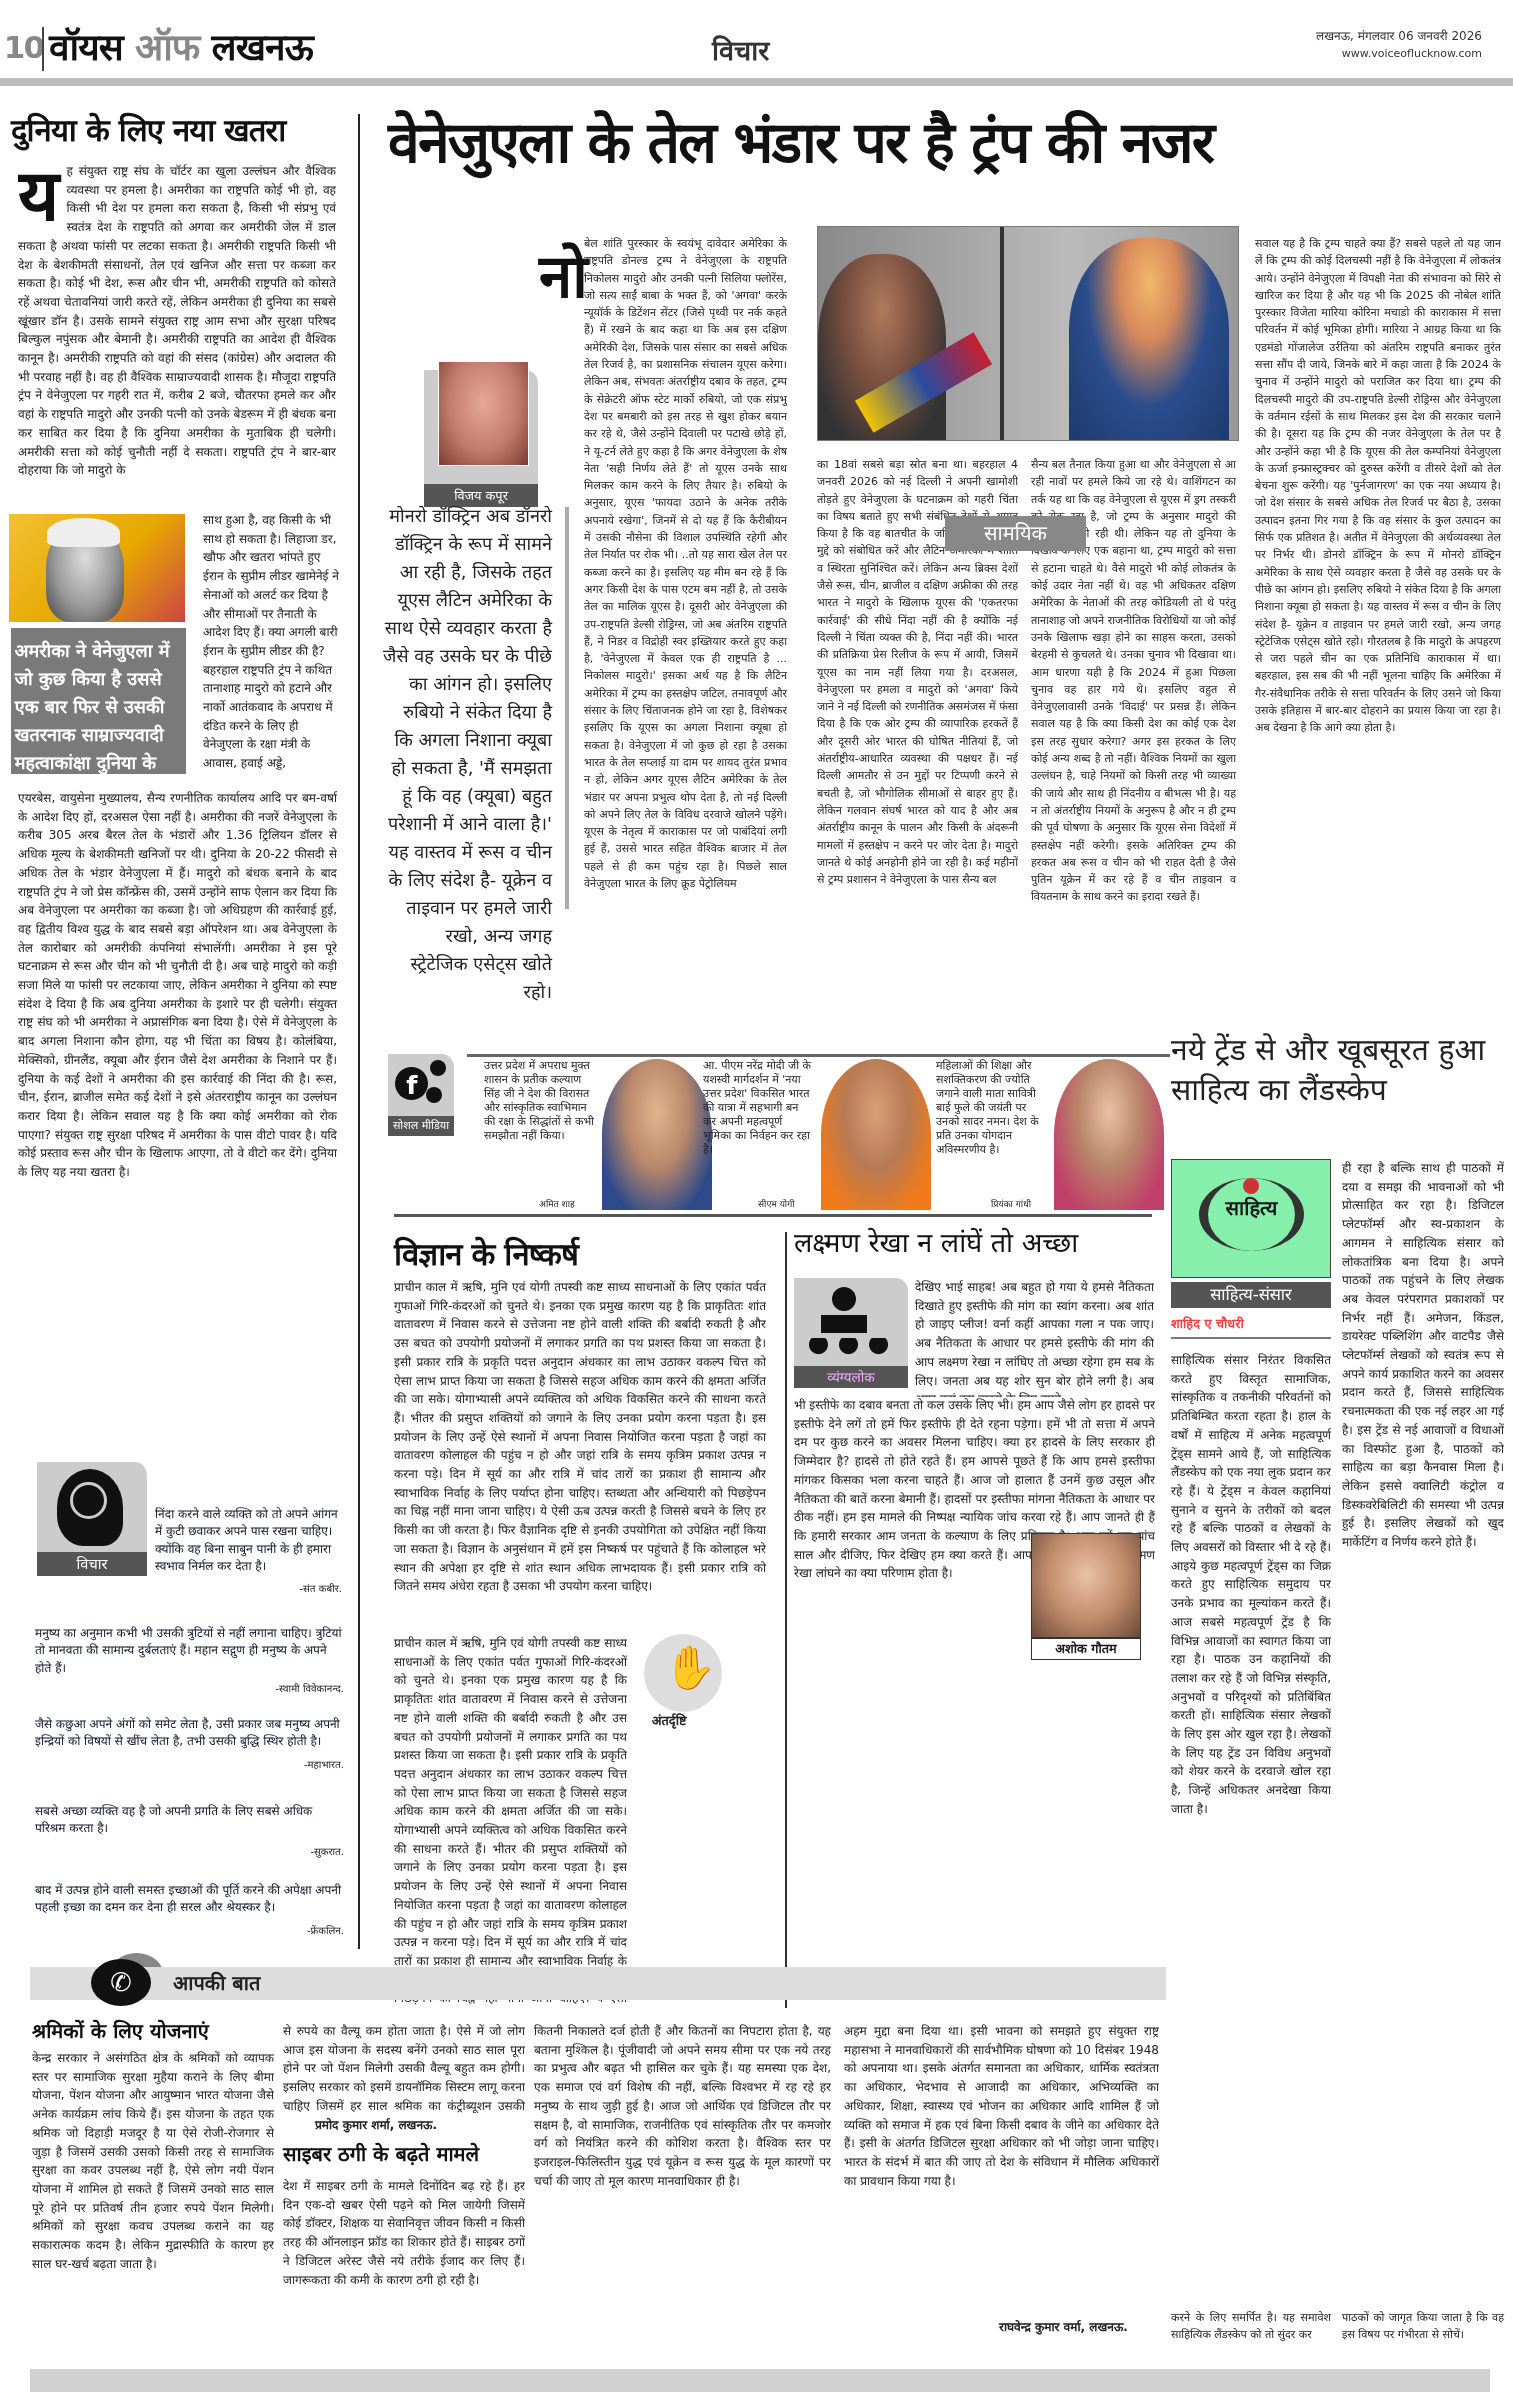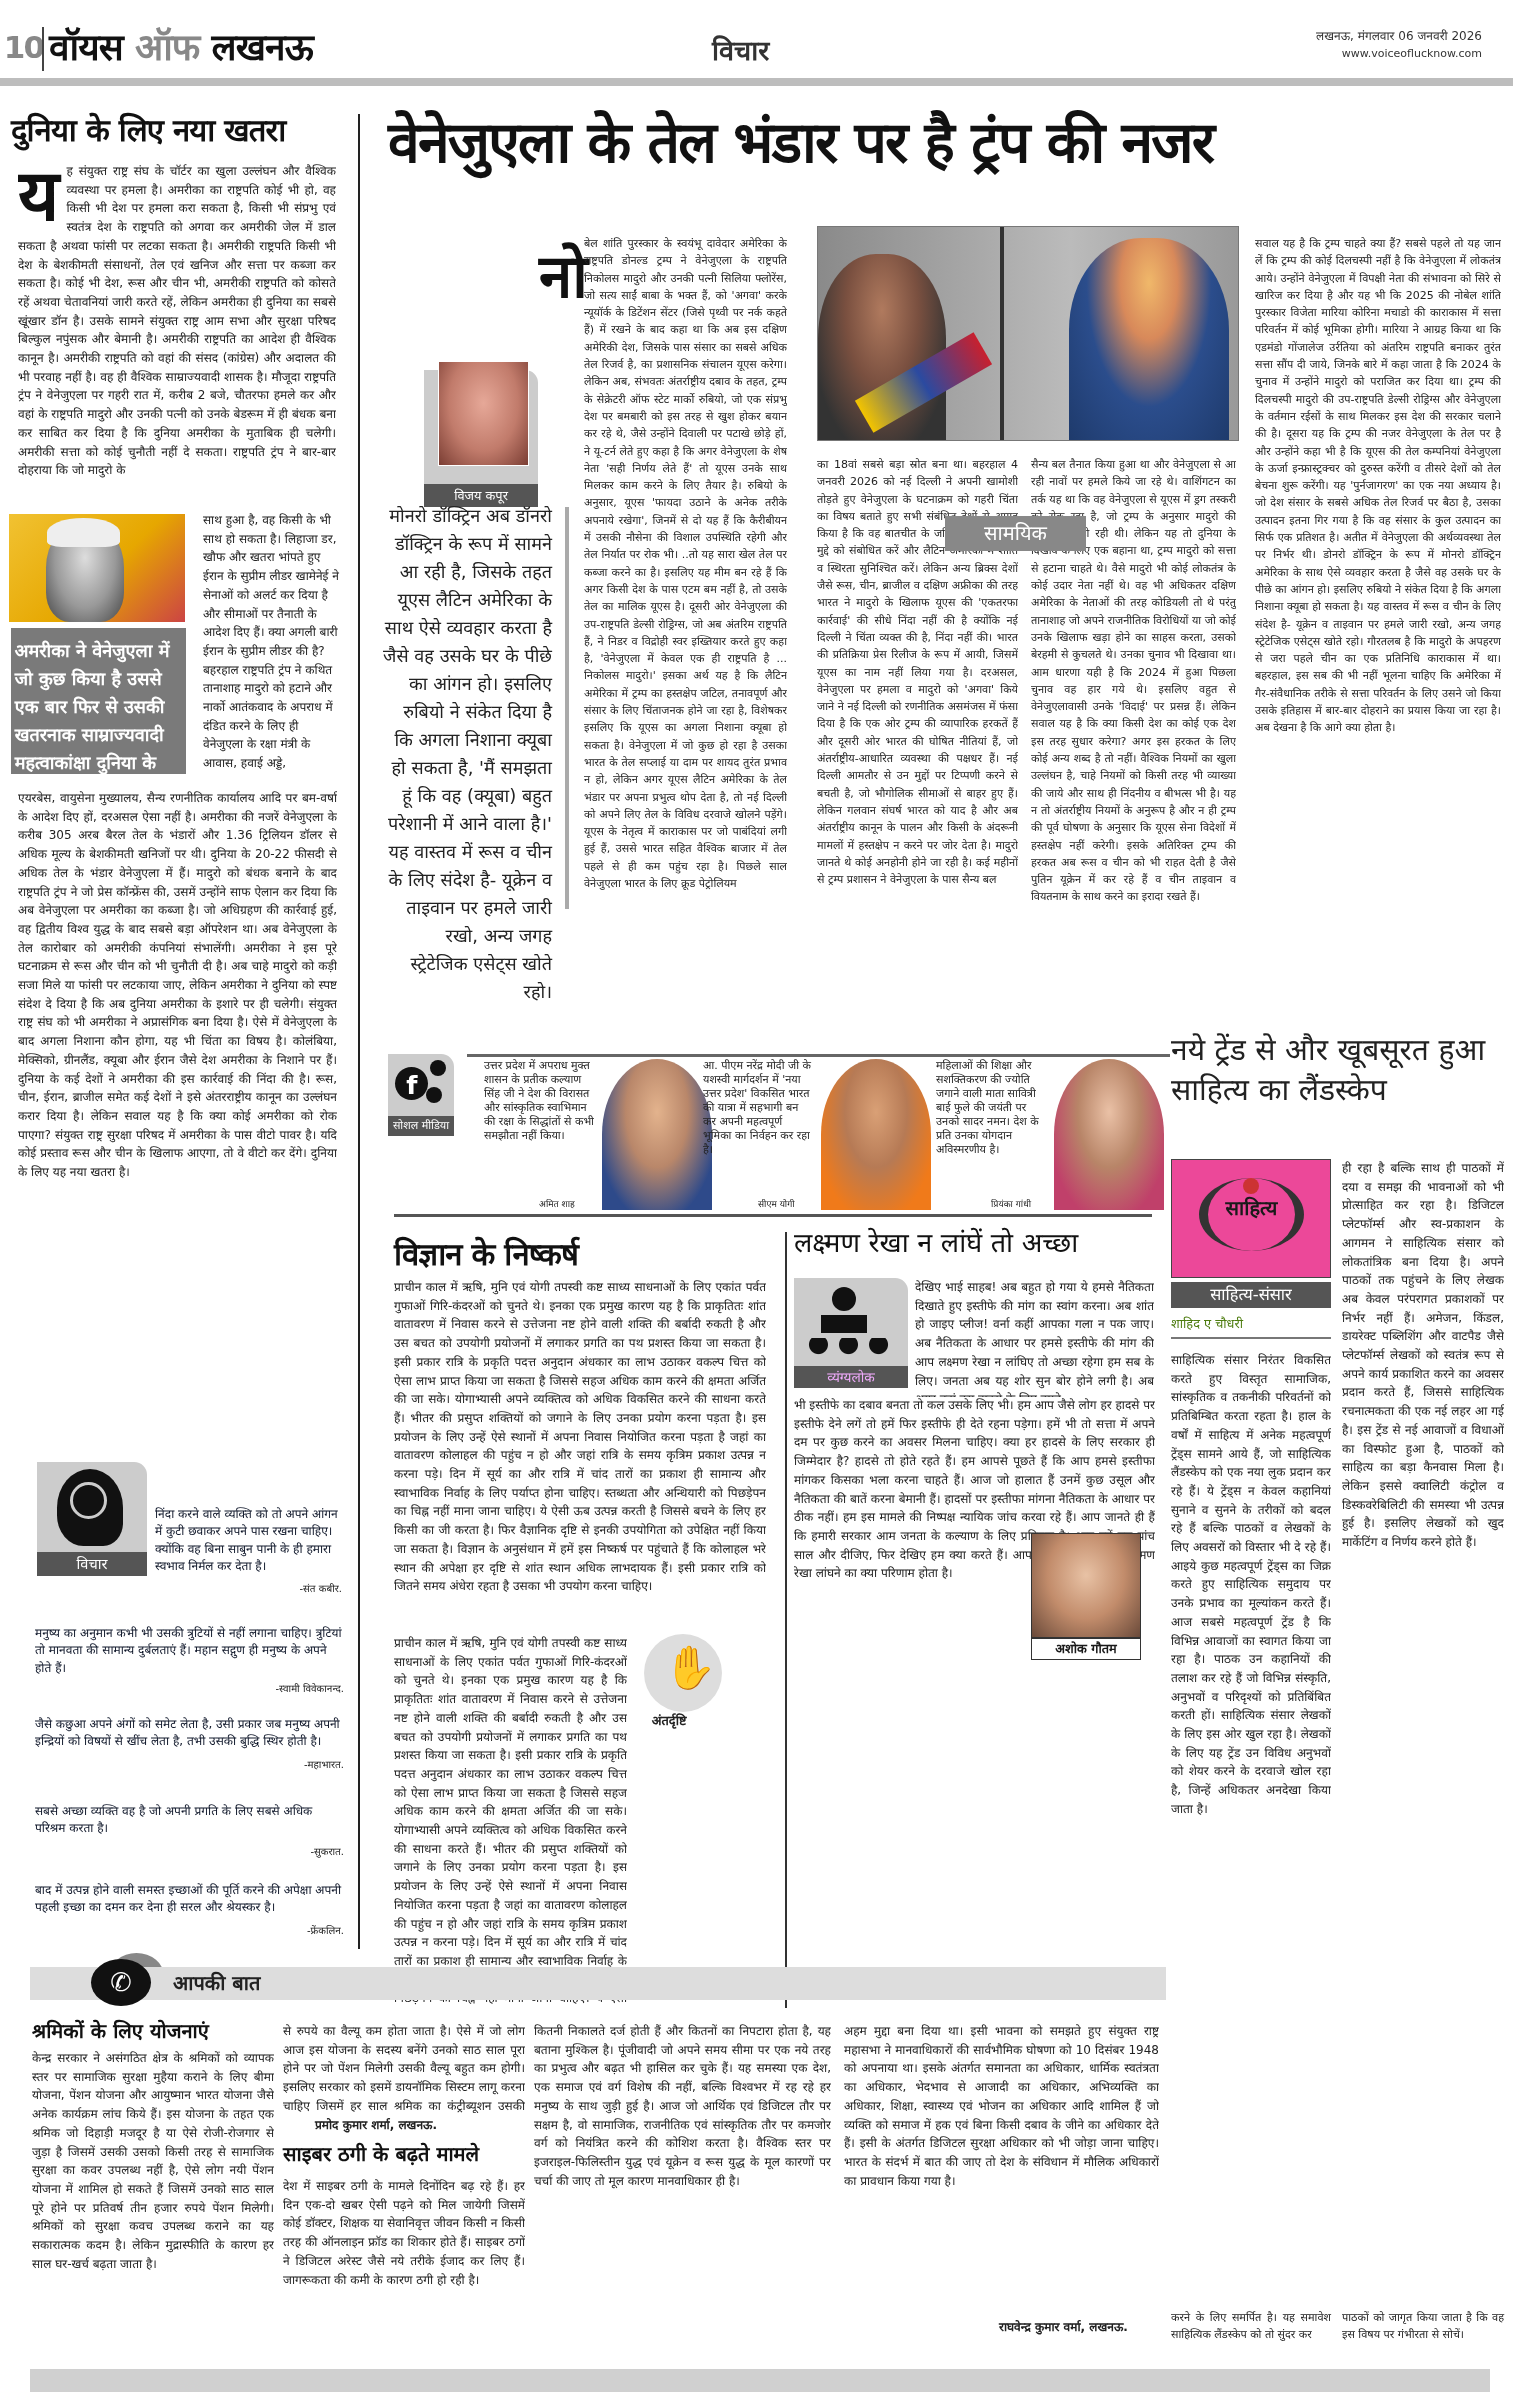--- a/index.html
+++ b/index.html
@@ -55,24 +55,24 @@
   .social-label { position: absolute; bottom: 0; left: 0; width: 66px; height: 20px; background: #555; color: #fff; font-size: 11px; text-align: center; line-height: 20px; }
   .fb { position: absolute; left: 7.3px; top: 12.8px; width: 33px; height: 33px; border-radius: 50%; background: #111; color: #fff; font-size: 25.6px; font-weight: bold; text-align: center; line-height: 37px; }
   .social-top-line { left: 467px; top: 1054px; width: 703px; height: 2.7px; background: #666; }
   .social-item { top: 1059px; width: 228px; height: 151px; }
   .social-text { position: absolute; left: 0; top: 0; width: 110px; font-size: 11px; line-height: 14px; color: #222; }
   .social-pic { position: absolute; right: 0; top: 0; width: 110px; height: 151px; border-radius: 50% 50% 0 0; }
   .social-sig { position: absolute; left: 55px; bottom: 0; font-size: 9px; }
 
   
   .lit-head { left: 1171px; top: 1030px; width: 342px; font-size: 30px; line-height: 40px; color: #222; }
-  .lit-logo { left: 1171px; top: 1159px; width: 160px; height: 119px; border: 0.9px solid #444; background: #ec4899; }
+  .lit-logo { left: 1171px; top: 1159px; width: 160px; height: 119px; border: 0.9px solid #444; background: #86efac; }
   .lit-logo-inner { position: absolute; left: 27px; top: 18px; width: 105px; height: 73px; }
   .lit-label { left: 1171px; top: 1282px; width: 160px; height: 25.6px; background: #555; color: #fff; font-size: 16.4px; text-align: center; line-height: 25.6px; }
-  .lit-author { left: 1171px; top: 1314px; font-size: 12.8px; font-weight: normal; color: #4d7c0f; }
+  .lit-author { left: 1171px; top: 1314px; font-size: 12.8px; font-weight: bold; color: #ef4444; }
   .lit-author-line { left: 1171px; top: 1337px; width: 160px; height: 1.8px; background: #777; }
   .lit-col1 { left: 1171px; top: 1351px; width: 160px; }
   .lit-col2 { left: 1342px; top: 1159px; width: 162px; }
 
   
   .vig-line { left: 394px; top: 1214px; width: 758px; height: 2.7px; background: #555; }
   .vig-title { left: 394px; top: 1232px; font-size: 31px; font-weight: bold; color: #111; letter-spacing: -0.9px; }
   .vig-body { left: 394px; top: 1278px; width: 372px; }
   .antar-icon { left: 639px; top: 1634px; width: 91px; height: 100px; }
   .antar-circle { position: absolute; left: 4.6px; top: 0; width: 78px; height: 78px; border-radius: 50%; background: #ddd; }

